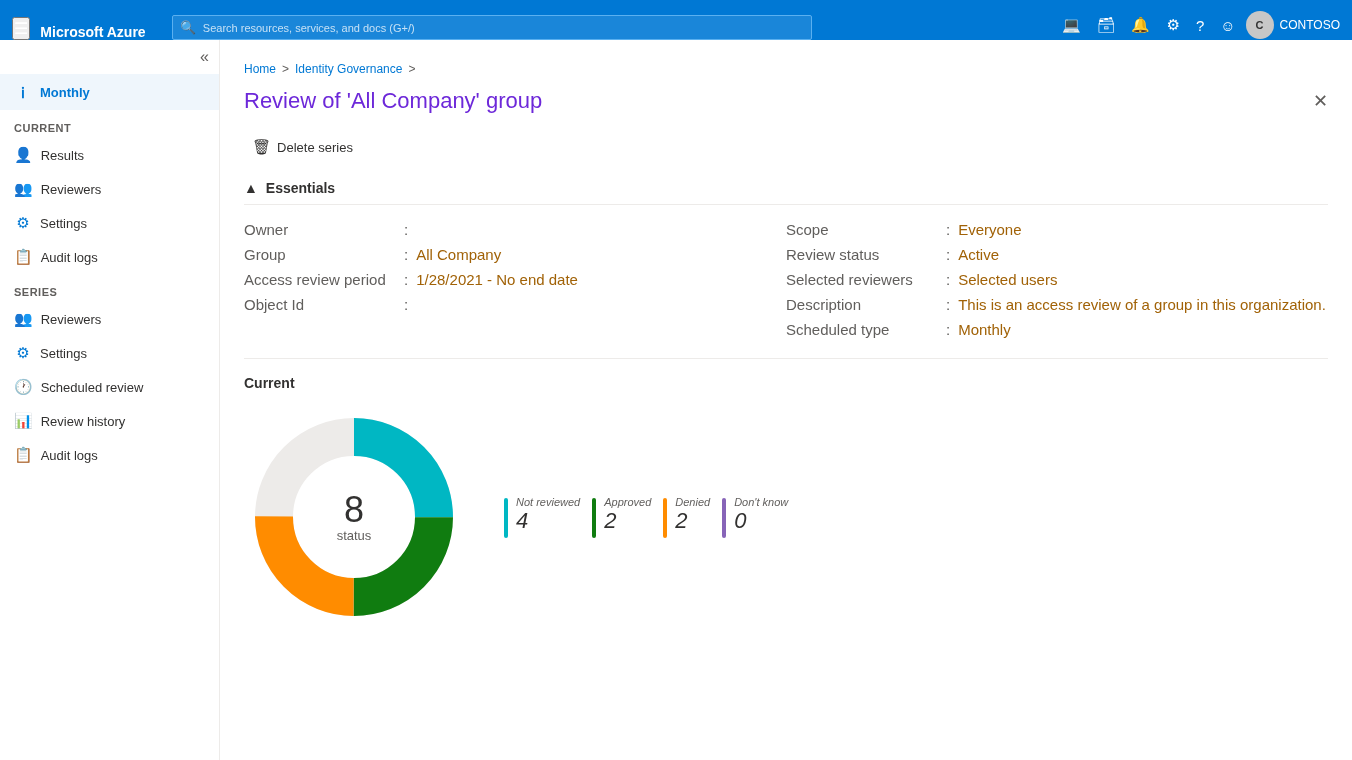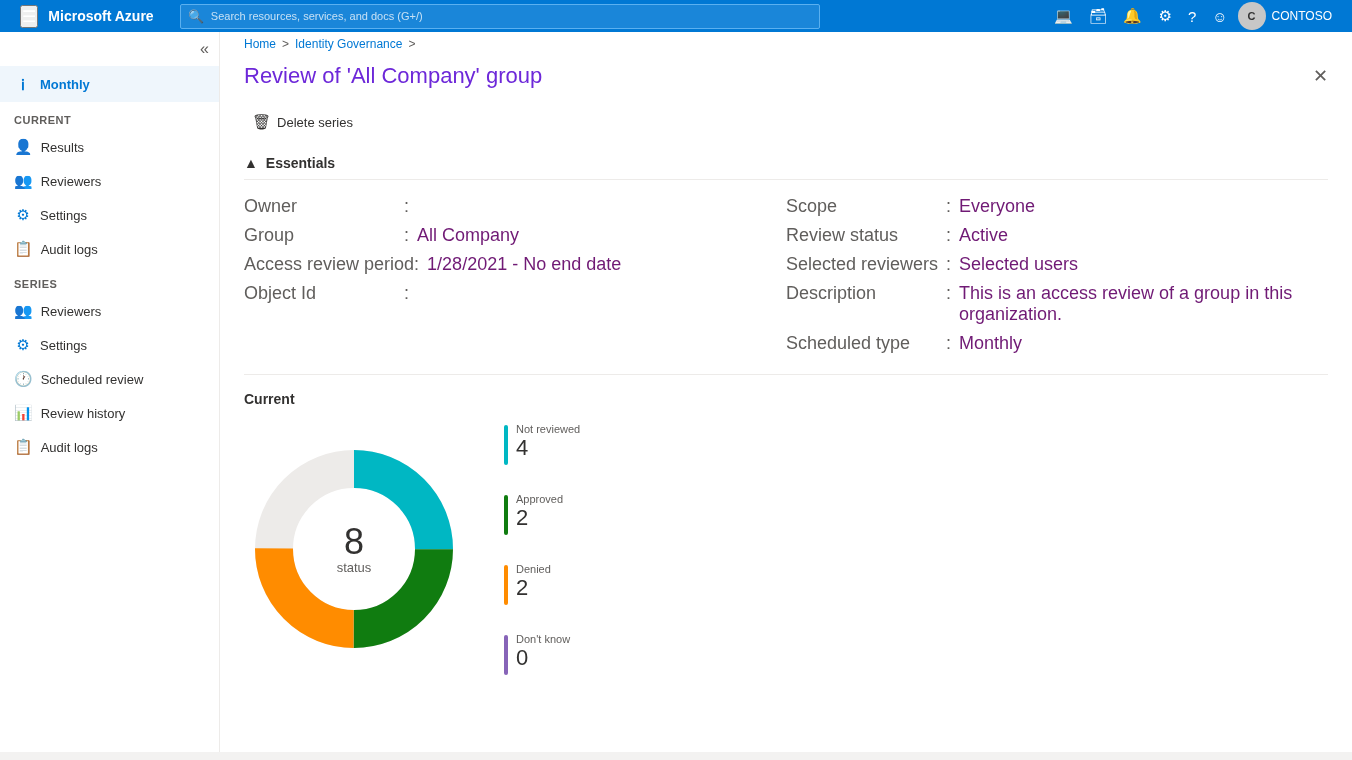--- a/index.html
+++ b/index.html
@@ -1,24 +1,24 @@
 <!DOCTYPE html>
 <html><head>
   <meta charset="utf-8">
   <style>
     * { box-sizing: border-box; margin: 0; padding: 0; }
     body { font-family: 'Segoe UI', sans-serif; font-size: 13px; background: #f3f2f1; color: #323130; }
 
     
     .topnav {
       display: flex;
-      align-items: center;
+      align-items: flex-end;
       background: #0078d4;
-      height: 32px;
-      padding: 0 20px;
+      height: 40px;
+      padding: 0 12px;
       gap: 10px;
     }
     .topnav-hamburger { color: white; font-size: 16px; cursor: pointer; }
     .topnav-logo { color: white; font-weight: 600; font-size: 14px; white-space: nowrap; }
     .topnav-search {
       flex: 1;
       max-width: 640px;
       margin: 0 16px;
       display: flex;
       align-items: center;
@@ -97,21 +97,21 @@
     }
 
     
     .content { flex: 1; overflow-y: auto; padding: 0; background: #fff; }
 
     
     .breadcrumb {
       display: flex;
       align-items: center;
       gap: 6px;
-      padding: 5px 24px 4px 24px;
+      padding: 22px 24px 4px 24px;
       font-size: 12px;
       color: #0078d4;
     }
     .breadcrumb-sep { color: #605e5c; }
     .breadcrumb-link { cursor: pointer; color: #0078d4; }
     .breadcrumb-current { color: #0078d4; cursor: pointer; }
 
     
     .page-header {
       display: flex;
@@ -159,28 +159,28 @@
 
     .essentials-grid {
       display: grid;
       grid-template-columns: 1fr 1fr;
       gap: 0;
     }
     .essentials-col { display: flex; flex-direction: column; gap: 0; }
     .essentials-row {
       display: flex;
       padding: 4px 0;
-      font-size: 18px;
+      font-size: 15px;
     }
     .essentials-label {
       min-width: 160px;
       color: #605e5c;
     }
     .essentials-sep { color: #605e5c; margin-right: 8px; }
-    .essentials-value { color: #701a75; }
+    .essentials-value { color: #a16207; }
 
     
     .divider { border: none; border-top: 1px solid #edebe9; margin: 16px 24px; }
 
     
     .current-section { padding: 0 24px; }
     .section-title { font-size: 14px; font-weight: 600; margin-bottom: 16px; color: #323130; }
 
     
     .chart-area { display: flex; align-items: center; gap: 40px; }
@@ -188,21 +188,21 @@
     .donut-container { position: relative; width: 220px; height: 220px; }
     .donut-center-label {
       position: absolute;
       top: 50%; left: 50%;
       transform: translate(-50%, -50%);
       text-align: center;
       pointer-events: none;
     }
 
     
-    .legend { display: flex; flex-direction: column; gap: 28px; }
+    .legend { display: flex; flex-direction: row; gap: 12px; font-style: italic; }
     .legend-item { display: flex; align-items: flex-start; gap: 8px; }
     .legend-bar { width: 4px; height: 40px; border-radius: 2px; flex-shrink: 0; margin-top: 2px; }
     .legend-content { display: flex; flex-direction: column; }
     .legend-label { font-size: 11px; color: #605e5c; margin-bottom: 2px; }
     .legend-value { font-size: 22px; font-weight: 400; color: #323130; line-height: 1; }
   </style>
 </head>
 <body>
 
 <div class="topnav">

